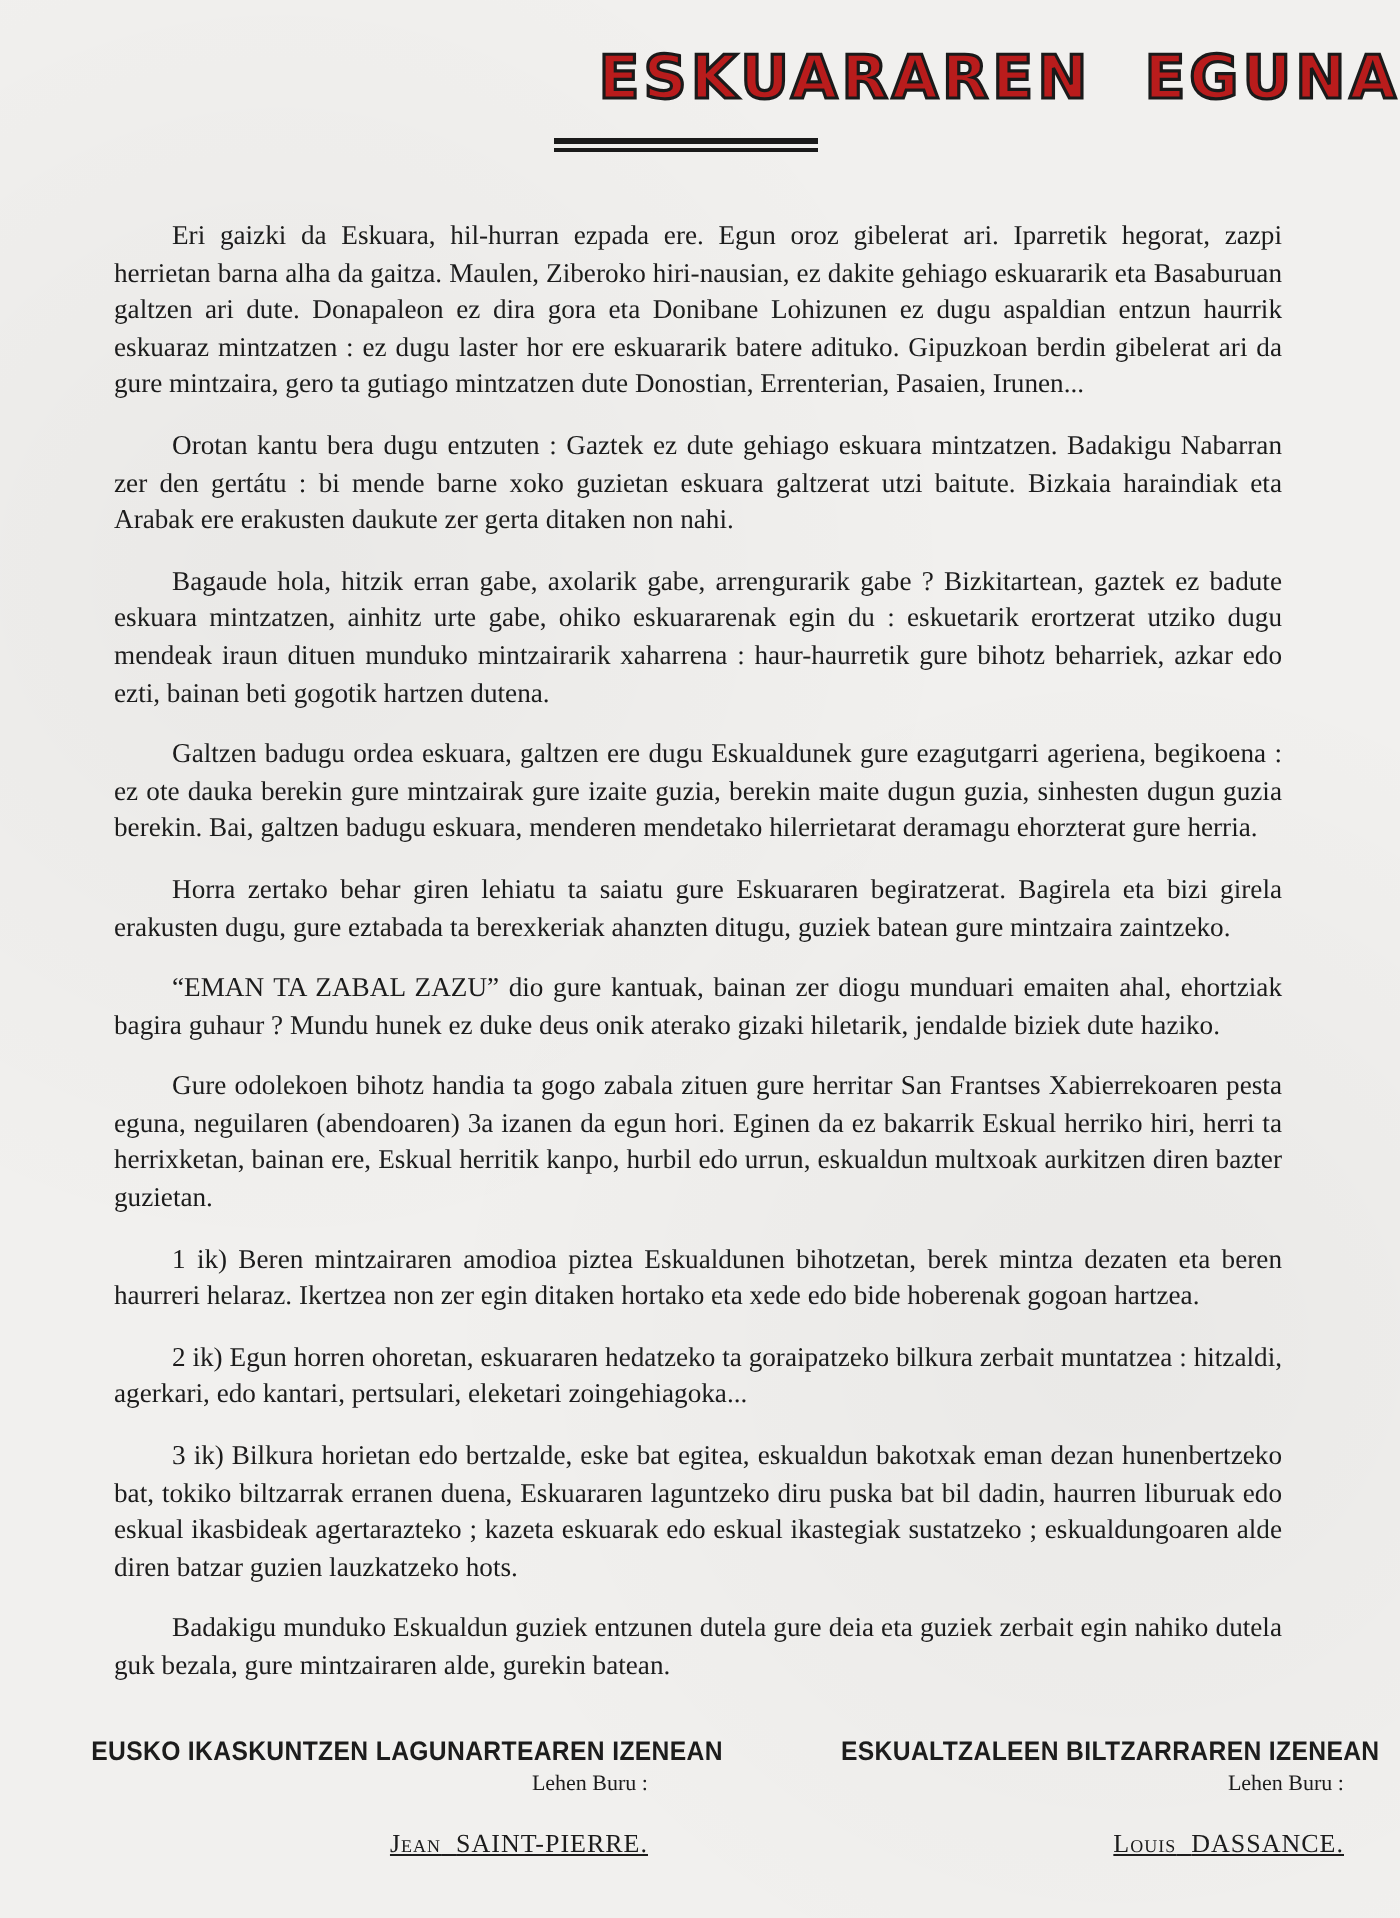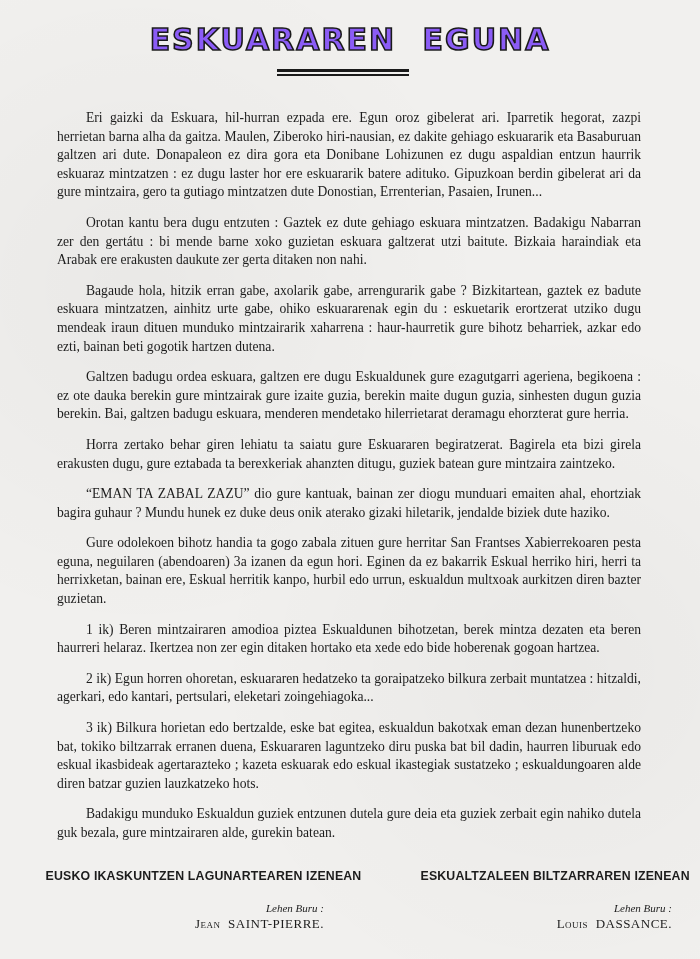--- a/index.html
+++ b/index.html
@@ -8,26 +8,26 @@
     background: #f1f0ee;
     background-image:
       radial-gradient(circle at 20% 30%, rgba(0,0,0,0.03) 0, transparent 40%),
       radial-gradient(circle at 80% 70%, rgba(0,0,0,0.03) 0, transparent 40%);
     color: #1c1c1c;
     font-family: "Liberation Serif", "DejaVu Serif", serif;
     position: relative;
   }
   .title {
     position: absolute; left: 0; right: 0; top: 22px;
-    text-align: center;
+    text-align: right;
     font-family: "DejaVu Sans", "Liberation Sans", sans-serif;
     font-weight: bold;
     font-size: 30px;
     letter-spacing: 2px;
-    color: #8b5cf6;
+    color: #b91c1c;
     -webkit-text-stroke: 1.6px #1a1a1a;
     text-stroke: 1.6px #1a1a1a;
     word-spacing: 14px;
   }
   .rule1 { position: absolute; left: 277px; top: 69px; width: 132px; height: 3px; background: #1a1a1a; }
   .rule2 { position: absolute; left: 277px; top: 74px; width: 132px; height: 1.5px; background: #1a1a1a; }
   .body {
     position: absolute; left: 57px; top: 97px; width: 584px;
     font-size: 13.6px; line-height: 18.6px;
     text-align: justify;
@@ -37,22 +37,22 @@
     position: absolute; top: 868px; text-align: right;
   }
   .sig-left { left: 34px; width: 290px; }
   .sig-right { left: 410px; width: 262px; }
   .sig .org {
     font-family: "Liberation Sans", "DejaVu Sans", sans-serif;
     font-weight: bold; font-size: 13.4px; letter-spacing: 0.2px;
     transform: scaleX(0.92); transform-origin: center;
     white-space: nowrap;
   }
-  .sig .role { font-style: italic; font-size: 11px; margin-top: 19px; }
-  .sig .name { font-size: 13px; margin-top: 2px; letter-spacing: 0.5px; }
+  .sig .role { font-size: 11px; margin-top: 3px; }
+  .sig .name { font-size: 13px; margin-top: 16px; letter-spacing: 0.5px; text-decoration: underline; }
   .sig .name .first { font-variant: small-caps; }
 </style>
 </head>
 <body>
 
 <div>
   <div class="title">ESKUARAREN EGUNA</div>
   <div class="rule1"></div>
   <div class="rule2"></div>
 

